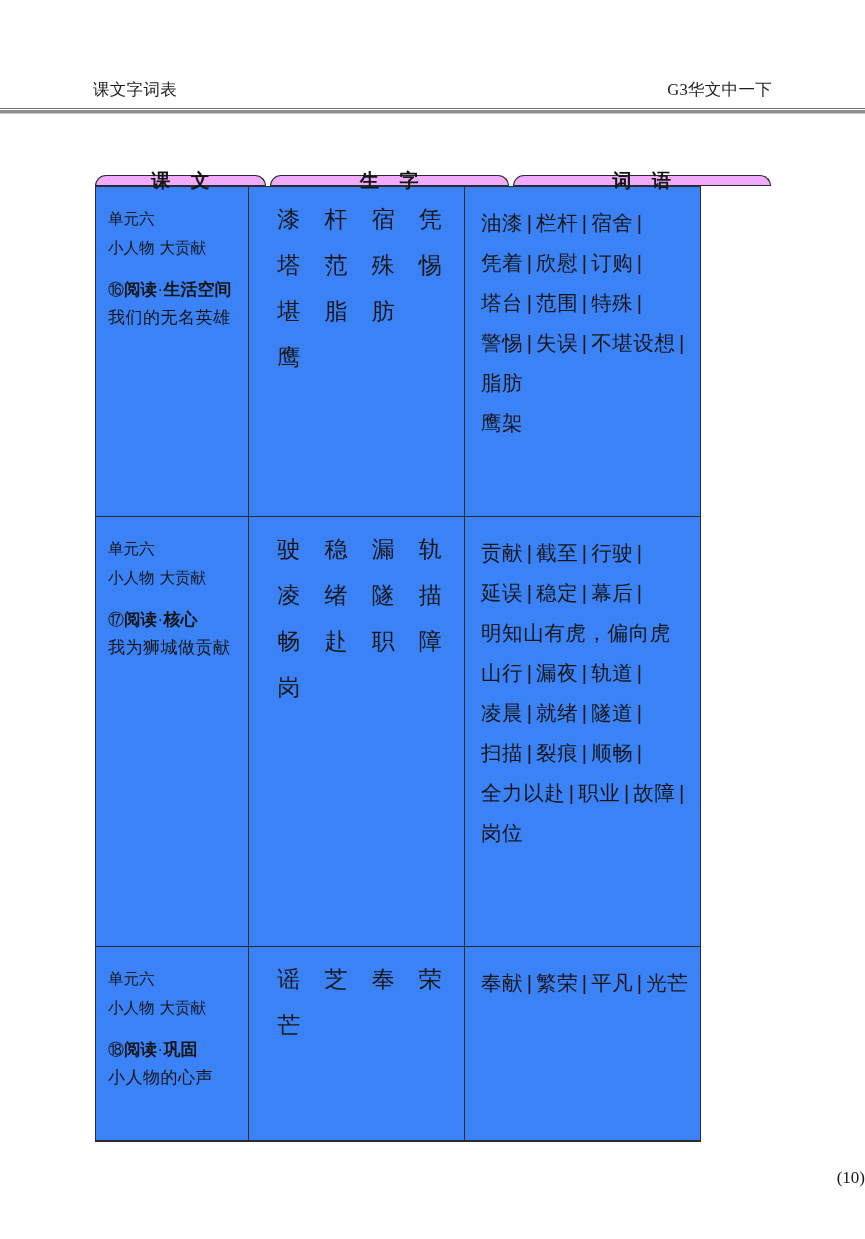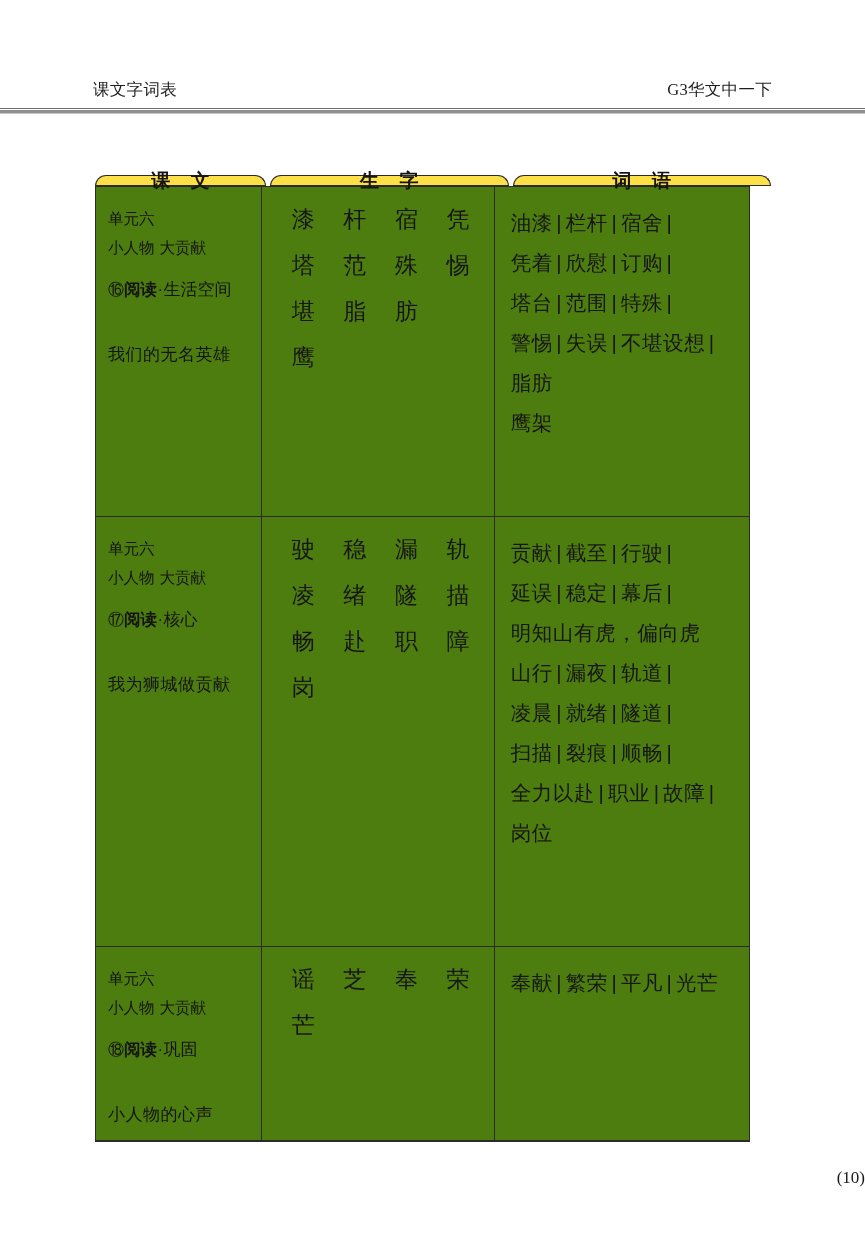--- a/index.html
+++ b/index.html
@@ -62,48 +62,48 @@
   }
 
   
   .thead {
     display: flex;
     width: 676px;
     height: 51px;
     box-sizing: border-box;
   }
   .th {
-    background: #fde047;
+    background: #f0abfc;
     border: 1.6px solid #2b2b2b;
     border-radius: 11px 11px 0 0;
     display: flex;
     align-items: center;
     justify-content: center;
     box-sizing: border-box;
     font-family: "DejaVu Sans", "Liberation Sans", sans-serif;
     font-weight: bold;
     font-size: 19px;
     letter-spacing: 7px;
     text-indent: 7px;
     color: #151515;
     margin-top: 40px;
   }
   .th-1 { width: 172px; }
   .th-2 { width: 240px; margin-left: 4px; }
   .th-3 { width: 260px; margin-left: 4px; }
 
   
   .tbody {
-    width: 655px;
+    width: 606px;
     border-left: 1.6px solid #2b2b2b;
     border-right: 1.6px solid #2b2b2b;
     border-bottom: 2.6px solid #2b2b2b;
     border-top: 1.6px solid #2b2b2b;
     box-sizing: border-box;
-    background: #4d7c0f;
+    background: #3b82f6;
   }
   .trow {
     display: flex;
     box-sizing: border-box;
     border-bottom: 1.6px solid #2b2b2b;
   }
   .trow:last-child { border-bottom: none; }
   .trow-1 { height: 330px; }
   .trow-2 { height: 430px; }
   .trow-3 { height: 193px; }
@@ -156,29 +156,29 @@
     font-size: 16.5px;
   }
   .course-lesson .dot {
     font-family: "DejaVu Sans", "Liberation Sans", sans-serif;
     font-size: 14px;
     padding: 0 1px;
   }
   .course-lesson .topic {
     font-family: "Liberation Serif", "DejaVu Serif", serif;
     font-size: 17px;
+    font-weight: bold;
   }
   .course-title {
     font-family: Liberation Serif, serif;
     font-size: 17px;
     line-height: 28px;
     letter-spacing: 0.5px;
     white-space: nowrap;
     color: #141414;
-    margin-top: 37px;
   }
 
   
   .char-grid {
     display: grid;
     grid-template-columns: repeat(4, 1fr);
     row-gap: 16px;
     font-family: "Liberation Serif", "DejaVu Serif", serif;
     font-size: 23px;
     line-height: 30px;

